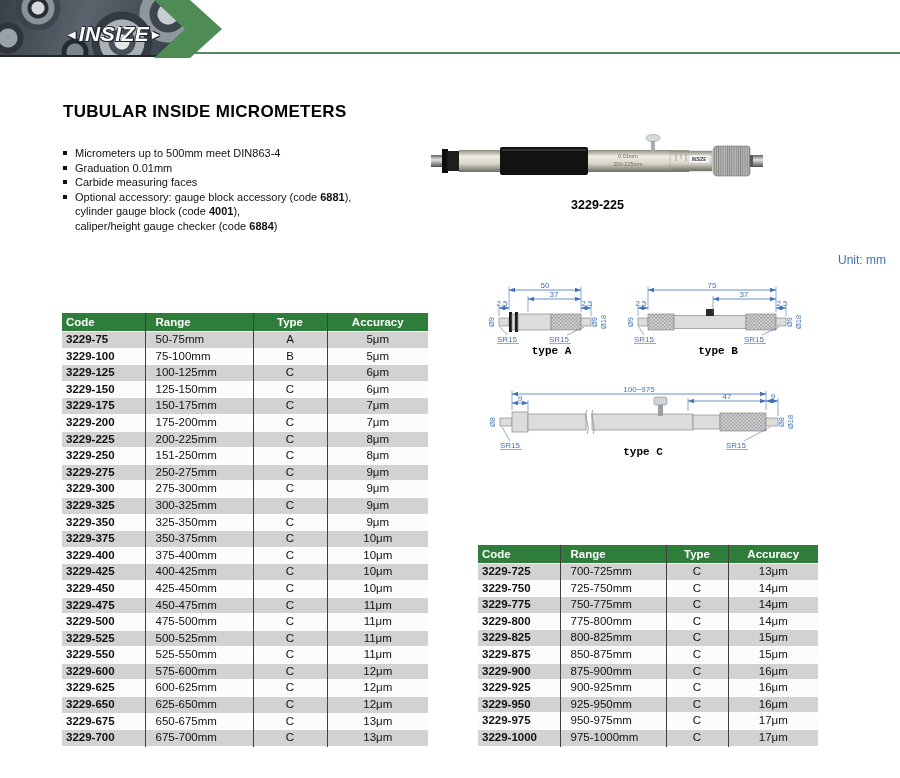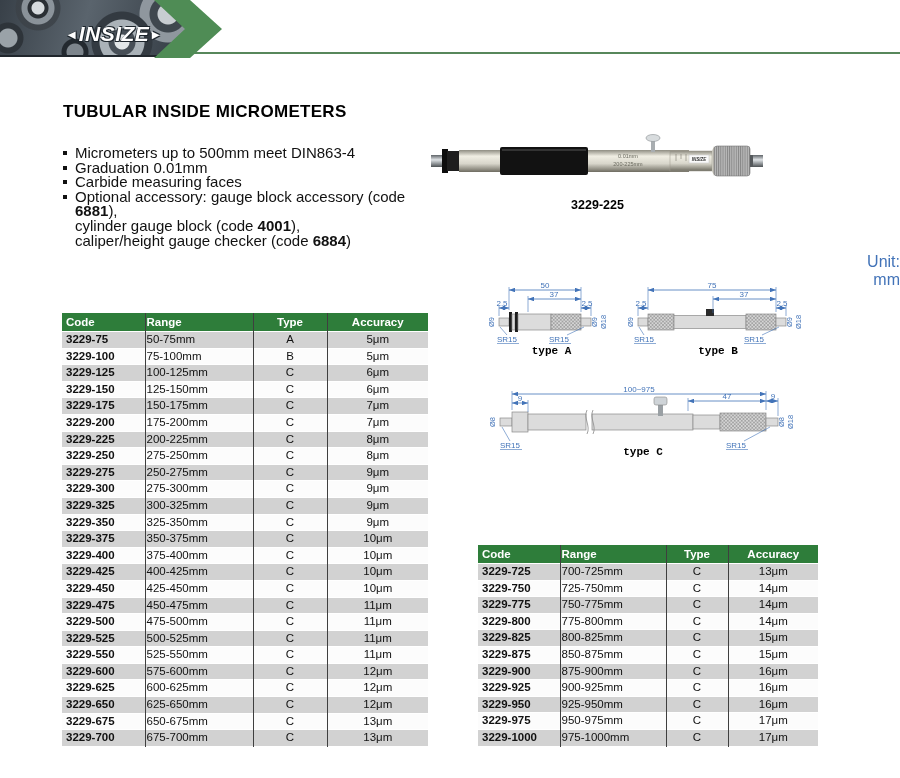--- a/index.html
+++ b/index.html
@@ -31,52 +31,52 @@
     border-bottom:2px solid #20262c;}
   .hdr-arrow{position:absolute;left:154px;top:0;width:68px;height:58px;background:var(--green-accent);
     clip-path:polygon(0 0,36px 0,68px 50%,36px 100%,0 100%,31px 50%);}
   .hdr-logo{position:absolute;left:46px;top:22px;width:136px;text-align:center;white-space:nowrap;
     color:#fff;font-style:italic;font-weight:800;font-size:21px;letter-spacing:.5px;
     text-shadow:1px 1px 0 #1c242b,-1px 1px 0 #1c242b,1px -1px 0 #1c242b;}
   .hdr-logo .arrowglyph{font-size:13px;font-style:normal;vertical-align:2px;}
 
   
   .page-title{position:absolute;left:63px;top:78px;font-size:17px;font-weight:bold;letter-spacing:.3px;color:#000;margin-top:24px;}
-  .features{position:absolute;left:63px;top:146px;width:360px;font-size:15px;line-height:14.6px;color:#111;}
+  .features{position:absolute;left:63px;top:146px;width:360px;font-size:11px;line-height:14.6px;color:#111;}
   .feature-line{display:flex;align-items:flex-start;}
   .feature-line.cont{padding-left:12px;}
   .bullet-sq{flex:0 0 auto;width:4px;height:4px;background:#111;margin:5px 8px 0 0;}
 
   
   .product-fig{position:absolute;left:430px;top:132px;width:335px;height:58px;}
   .product-caption{position:absolute;left:430px;top:198px;width:335px;text-align:center;font-weight:bold;font-size:12.5px;color:#000;}
 
   
-  .unit-label{position:absolute;left:838px;top:253px;font-size:16px;color:var(--dia-blue);text-align:right;}
+  .unit-label{position:absolute;left:838px;top:253px;font-size:12px;color:var(--dia-blue);}
   .dia{position:absolute;}
   .dia-label{position:absolute;text-align:center;font-weight:bold;font-size:11px;color:#000;font-family:Liberation Mono, monospace;}
   .dim{stroke:var(--dia-blue);stroke-width:.8;fill:none;}
   .ext{stroke:var(--dia-blue);stroke-width:.6;fill:none;}
   .arrowhead{fill:var(--dia-blue);}
   .dimtxt{fill:var(--dia-blue);font-size:8px;font-family:"Liberation Sans",sans-serif;}
   .dimtxt.small{font-size:7.5px;}
   .bodyfill{fill:#dcdcdc;stroke:#8a8a8a;stroke-width:.7;}
   .darkring{fill:#1c1c1c;stroke:none;}
   .nub{fill:#2a2a2a;stroke:none;}
 
   
   .spec-table{position:absolute;border-collapse:collapse;table-layout:fixed;font-size:11.5px;color:#111;}
   #table-left{left:62px;top:313px;width:366px;}
   #table-right{left:478px;top:545px;width:340px;}
   .spec-table th{background:var(--green-header);color:#fff;font-weight:bold;height:18px;line-height:18px;padding:0;}
   .spec-table td{height:15.6px;line-height:15.6px;padding:0;}
   .spec-table tr{border-bottom:1px solid #fff;}
   .spec-table td+td,.spec-table th+th{border-left:1px solid #3f3f3f;}
   .spec-table th:nth-child(1),.spec-table td:nth-child(1){text-align:left;padding-left:4px;}
-  .spec-table th:nth-child(2),.spec-table td:nth-child(2){text-align:left;padding-left:1px;}
+  .spec-table th:nth-child(2),.spec-table td:nth-child(2){text-align:left;padding-left:10px;}
   .spec-table th:nth-child(3),.spec-table td:nth-child(3),
   .spec-table th:nth-child(4),.spec-table td:nth-child(4){text-align:center;}
   .spec-table td:nth-child(1){font-weight:bold;}
   .spec-table tbody tr:nth-child(odd) td{background:var(--row-gray);}
   .spec-table tbody tr:nth-child(even) td{background:var(--row-white);}
 </style>
 </head>
 <body>
 
 <div id="canvas">
@@ -340,21 +340,21 @@
           <td>7μm</td>
         </tr>
         <tr>
           <td>3229-225</td>
           <td>200-225mm</td>
           <td>C</td>
           <td>8μm</td>
         </tr>
         <tr>
           <td>3229-250</td>
-          <td>275-250mm</td>
+          <td>151-250mm</td>
           <td>C</td>
           <td>8μm</td>
         </tr>
         <tr>
           <td>3229-275</td>
           <td>250-275mm</td>
           <td>C</td>
           <td>9μm</td>
         </tr>
         <tr>

